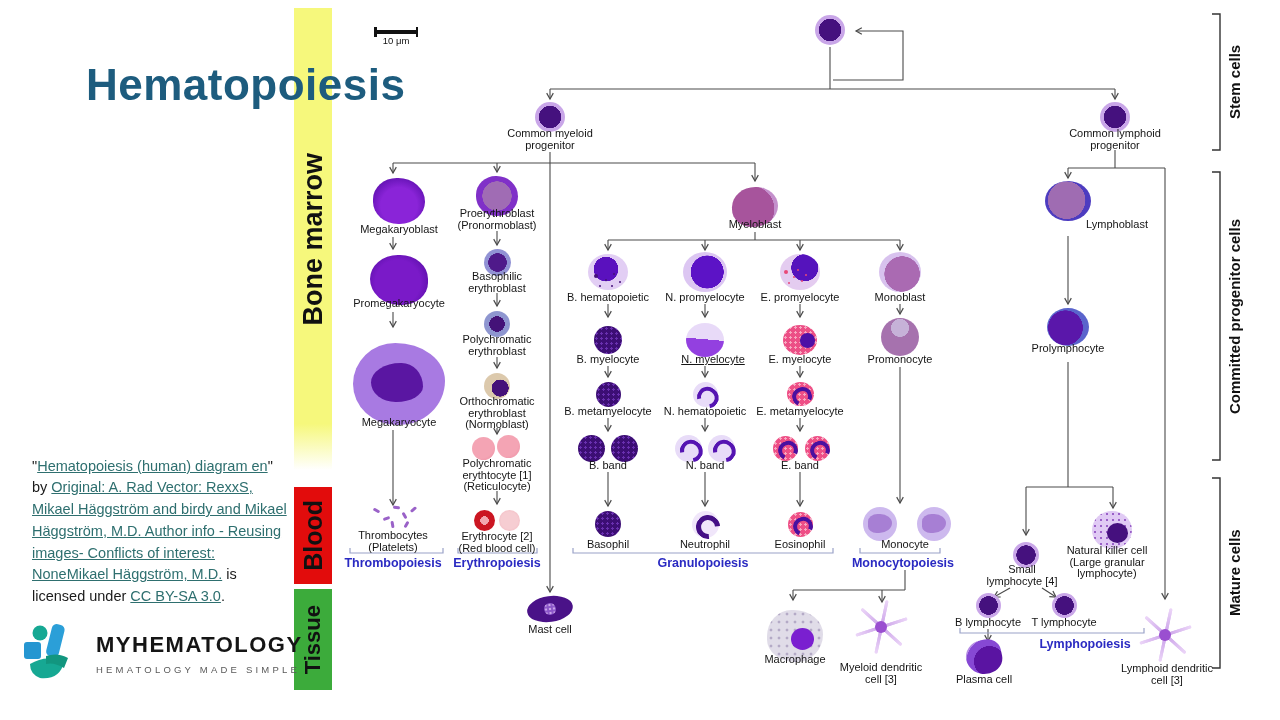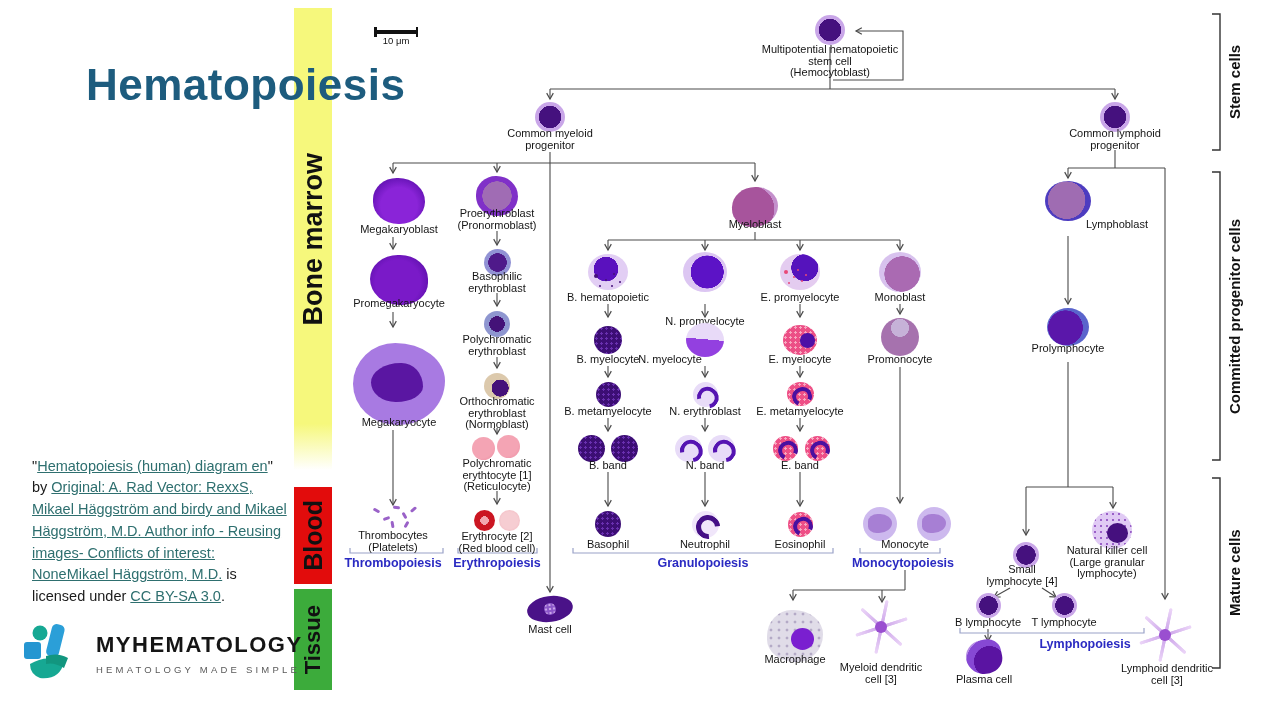--- a/index.html
+++ b/index.html
@@ -217,23 +217,20 @@
     </g>
     <g stroke="#333" stroke-width="1.4" fill="none">
       <path d="M1212,14 H1220 V150 H1212"></path>
       <path d="M1212,172 H1220 V460 H1212"></path>
       <path d="M1212,478 H1220 V668 H1212"></path>
     </g>
   </svg>
 
   <div id="nodes">
       <div class="cell k-stem" style="left: 815px; top: 15px; width: 30px; height: 30px;"></div>
-      <div class="nlabel" style="left: 830px; top: 44px;">Multipotential hematopoietic
-stem cell
-(Hemocytoblast)</div>
       <div class="cell k-stem" style="left: 535px; top: 102px; width: 30px; height: 30px;"></div>
       <div class="nlabel" style="left: 550px; top: 128px;">Common myeloid
 progenitor</div>
       <div class="cell k-stem" style="left: 1100px; top: 102px; width: 30px; height: 30px;"></div>
       <div class="nlabel" style="left: 1115px; top: 128px;">Common lymphoid
 progenitor</div>
       <div class="cell k-deepblob" style="left: 373px; top: 178px; width: 52px; height: 46px;"></div>
       <div class="nlabel" style="left: 399px; top: 224px;">Megakaryoblast</div>
       <div class="cell k-proery" style="left: 476px; top: 176px; width: 42px; height: 40px;"></div>
       <div class="nlabel" style="left: 497px; top: 208px;">Proerythroblast
@@ -268,37 +265,37 @@
 (Platelets)</div>
       <div class="cell k-rbc1" style="left: 473.5px; top: 509.5px; width: 21px; height: 21px;"></div>
       <div class="cell k-rbc2" style="left: 498.5px; top: 509.5px; width: 21px; height: 21px;"></div>
       <div class="nlabel" style="left: 497px; top: 531px;">Erythrocyte [2]
 (Red blood cell)</div>
       <div class="cell k-myeloblast" style="left: 732px; top: 187px; width: 46px; height: 40px;"></div>
       <div class="nlabel" style="left: 755px; top: 219px;">Myeloblast</div>
       <div class="cell k-bpro" style="left: 588px; top: 254px; width: 40px; height: 36px;"></div>
       <div class="nlabel" style="left: 608px; top: 292px;">B. hematopoietic</div>
       <div class="cell k-npro" style="left: 683px; top: 252px; width: 44px; height: 40px;"></div>
-      <div class="nlabel" style="left: 705px; top: 292px; margin-top: 24px;">N. promyelocyte</div>
+      <div class="nlabel" style="left: 705px; top: 292px;">N. promyelocyte</div>
       <div class="cell k-epro" style="left: 780px; top: 254px; width: 40px; height: 36px;"></div>
       <div class="nlabel" style="left: 800px; top: 292px;">E. promyelocyte</div>
       <div class="cell k-monoblast" style="left: 879px; top: 252px; width: 42px; height: 40px;"></div>
       <div class="nlabel" style="left: 900px; top: 292px;">Monoblast</div>
       <div class="cell k-darkgran" style="left: 594px; top: 326px; width: 28px; height: 28px;"></div>
       <div class="nlabel" style="left: 608px; top: 354px;">B. myelocyte</div>
       <div class="cell k-nmye" style="left: 686px; top: 323px; width: 38px; height: 34px;"></div>
-      <div class="nlabel" style="left: 670px; top: 354px;">N. myelocyte</div>
+      <div class="nlabel" style="left: 713px; top: 354px; text-decoration: underline;">N. myelocyte</div>
       <div class="cell k-emye" style="left: 783px; top: 325px; width: 34px; height: 30px;"></div>
       <div class="nlabel" style="left: 800px; top: 354px;">E. myelocyte</div>
       <div class="cell k-promono" style="left: 881px; top: 318px; width: 38px; height: 38px;"></div>
       <div class="nlabel" style="left: 900px; top: 354px;">Promonocyte</div>
       <div class="cell k-darkgran" style="left: 595.5px; top: 381.5px; width: 25px; height: 25px;"></div>
       <div class="nlabel" style="left: 608px; top: 406px;">B. metamyelocyte</div>
       <div class="cell k-nmeta" style="left: 692.5px; top: 381.5px; width: 25px; height: 25px;"></div>
-      <div class="nlabel" style="left: 705px; top: 406px;">N. erythroblast</div>
+      <div class="nlabel" style="left: 705px; top: 406px;">N. hematopoietic</div>
       <div class="cell k-emeta" style="left: 786.5px; top: 382px; width: 27px; height: 24px;"></div>
       <div class="nlabel" style="left: 800px; top: 406px;">E. metamyelocyte</div>
       <div class="cell k-darkgran" style="left: 577.5px; top: 434.5px; width: 27px; height: 27px;"></div>
       <div class="cell k-darkgran" style="left: 610.5px; top: 434.5px; width: 27px; height: 27px;"></div>
       <div class="nlabel" style="left: 608px; top: 460px;">B. band</div>
       <div class="cell k-nmeta" style="left: 674.5px; top: 434.5px; width: 27px; height: 27px;"></div>
       <div class="cell k-nmeta" style="left: 707.5px; top: 434.5px; width: 27px; height: 27px;"></div>
       <div class="nlabel" style="left: 705px; top: 460px;">N. band</div>
       <div class="cell k-emeta" style="left: 772.5px; top: 435.5px; width: 25px; height: 25px;"></div>
       <div class="cell k-emeta" style="left: 804.5px; top: 435.5px; width: 25px; height: 25px;"></div>

